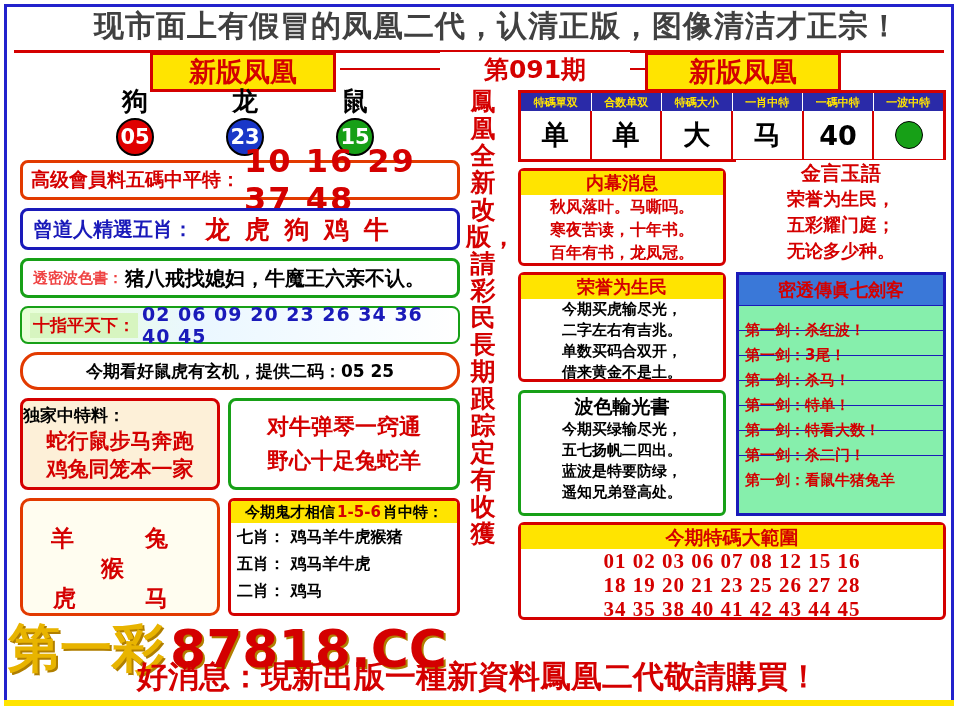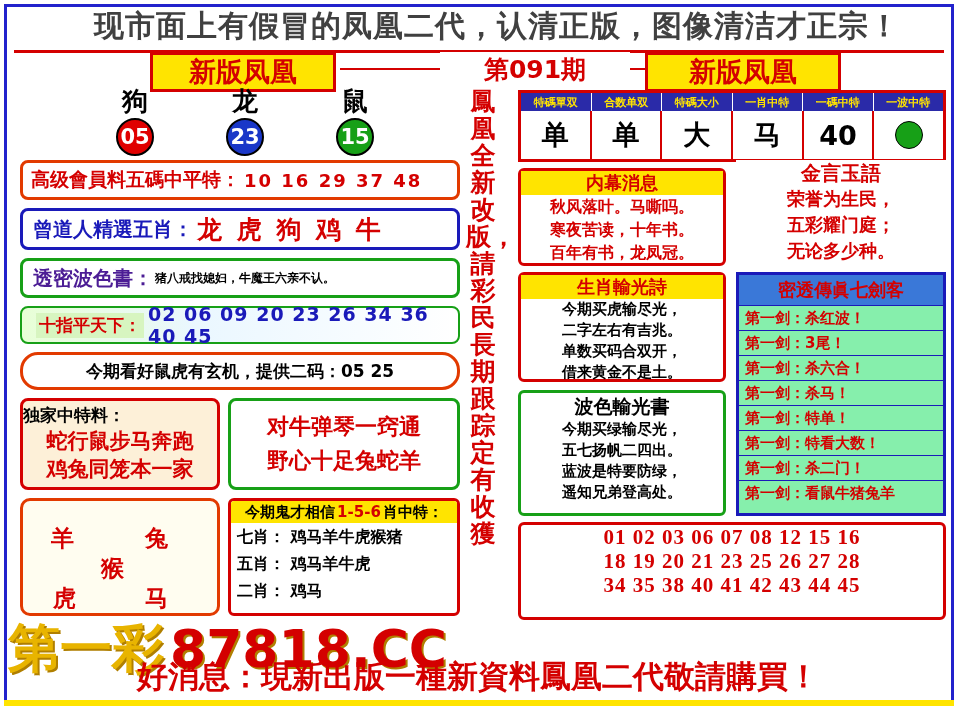--- a/index.html
+++ b/index.html
@@ -57,43 +57,43 @@
   .ball.green{background:#17a017;}
 
   .box{position:absolute;box-sizing:border-box;}
 
   .b-member{
     left:20px;top:160px;width:440px;height:40px;
     border:3px solid #e23a00;border-radius:8px;background:#fff;
     display:flex;align-items:center;padding:0 8px;
   }
   .b-member .lbl{color:#d40000;font-size:19px;font-weight:bold;white-space:nowrap;}
-  .b-member .nums{color:#d40000;font-size:18px;font-weight:bold;margin-left:4px;letter-spacing:2px;}
+  .b-member .nums{color:#d40000;font-size:32px;font-weight:bold;margin-left:4px;letter-spacing:2px;}
 
   .b-five{
     left:20px;top:208px;width:440px;height:42px;
     border:3px solid #1a1ab9;border-radius:8px;background:#fff;
     display:flex;align-items:center;padding:0 10px;
   }
   .b-five .lbl{color:#1a1ab9;font-size:20px;font-weight:bold;white-space:nowrap;}
-  .b-five .val{color:#d40000;font-size:25px;font-weight:bold;margin-left:4px;letter-spacing:3px;}
+  .b-five .val{color:#d40000;font-size:25px;font-weight:bold;margin-left:12px;letter-spacing:3px;}
 
   .b-wave{
     left:20px;top:258px;width:440px;height:40px;
     border:3px solid #17a017;border-radius:8px;background:#fff;
     display:flex;align-items:center;padding:0 10px;
   }
-  .b-wave .lbl{color:#4c1d95;font-size:20px;font-weight:bold;white-space:nowrap;}
-  .b-wave .val{color:#000;font-size:12px;font-weight:bold;margin-left:2px;}
+  .b-wave .lbl{color:#ef4444;font-size:15px;font-weight:bold;white-space:nowrap;}
+  .b-wave .val{color:#000;font-size:20px;font-weight:bold;margin-left:2px;}
 
   .b-ten{
     left:20px;top:306px;width:440px;height:38px;
     border:2px solid #17a017;border-radius:8px;
     background:linear-gradient(90deg,#e8ffd6 0%, #eaf7ff 40%, #ffffff 100%);
-    display:flex;align-items:center;padding:0 14px;
+    display:flex;align-items:center;padding:0 8px;
   }
   .b-ten .lbl{color:#d40000;font-size:17px;font-weight:bold;background:#d7f5c0;padding:1px 3px;white-space:nowrap;}
   .b-ten .val{color:#1a1ab9;font-size:19px;font-weight:bold;margin-left:4px;letter-spacing:1px;}
 
   .b-hint{
     left:20px;top:352px;width:440px;height:38px;
     border:3px solid #e23a00;border-radius:18px;background:#fff;
     display:flex;align-items:center;justify-content:center;
   }
   .b-hint .t{color:#000;font-size:17px;font-weight:bold;}
@@ -157,21 +157,21 @@
   .b-bs .hd{color:#000;font-size:19px;font-weight:bold;text-align:center;line-height:26px;}
   .b-bs .ln{color:#000;font-size:15px;font-weight:bold;text-align:center;line-height:21px;}
 
   .b-seven{left:736px;top:272px;width:210px;height:244px;border:3px solid #1a1ab9;background:#86efac;box-sizing:border-box;}
   .b-seven .hd{
     background:#3a78d8;color:#d40000;font-size:18px;font-weight:bold;
     text-align:center;line-height:30px;height:30px;
   }
   .b-seven .row{
     color:#d40000;font-size:15px;font-weight:bold;
-    padding:0 6px;line-height:25px;height:25px;
+    padding:12px 6px;line-height:25px;height:25px;
     border-top:1px solid #1a1ab9;box-sizing:border-box;
   }
 
   .b-range{left:518px;top:522px;width:428px;height:98px;border:3px solid #d40000;border-radius:6px;background:#fff;box-sizing:border-box;}
   .b-range .hd{color:#d40000;font-size:19px;font-weight:bold;text-align:center;line-height:24px;background:#ffe400;}
   .b-range .ln{color:#d40000;font-size:21px;font-weight:bold;text-align:center;line-height:24px;letter-spacing:1px;font-family:Liberation Serif, serif;}
 
   
   .wm{
     position:absolute;left:8px;top:618px;width:940px;height:62px;
@@ -301,48 +301,48 @@
   </div>
 
   <div class="box b-gold">
     <div class="hd">金言玉語</div>
     <div class="ln">荣誉为生民，</div>
     <div class="ln">五彩耀门庭；</div>
     <div class="ln">无论多少种。</div>
   </div>
 
   <div class="box b-sx">
-    <div class="hd">生肖輸光詩</div>
+    <div class="hd">荣誉为生民</div>
     <div class="ln">今期买虎输尽光，</div>
     <div class="ln">二字左右有吉兆。</div>
     <div class="ln">单数买码合双开，</div>
     <div class="ln">借来黄金不是土。</div>
   </div>
 
   <div class="box b-bs">
     <div class="hd">波色輸光書</div>
     <div class="ln">今期买绿输尽光，</div>
     <div class="ln">五七扬帆二四出。</div>
     <div class="ln">蓝波是特要防绿，</div>
     <div class="ln">遥知兄弟登高处。</div>
   </div>
 
   <div class="box b-seven">
     <div class="hd">密透傳眞七劍客</div>
     <div class="row">第一剑：杀红波！</div>
     <div class="row">第一剑：3尾！</div>
-    <div class="row">第一剑：杀六合！</div>
     <div class="row">第一剑：杀马！</div>
     <div class="row">第一剑：特单！</div>
     <div class="row">第一剑：特看大数！</div>
     <div class="row">第一剑：杀二门！</div>
     <div class="row">第一剑：看鼠牛猪兔羊</div>
   </div>
 
   <div class="box b-range">
+    <div class="hd">今期特碼大範圍</div>
     <div class="ln">01 02 03 06 07 08 12 15 16</div>
     <div class="ln">18 19 20 21 23 25 26 27 28</div>
     <div class="ln">34 35 38 40 41 42 43 44 45</div>
   </div>
 
   <div class="wm">
     <span>第一彩</span>
     <span class="red">87818.CC</span>
   </div>
   <div class="footer">好消息：現新出版一種新資料鳳凰二代敬請購買！</div>

